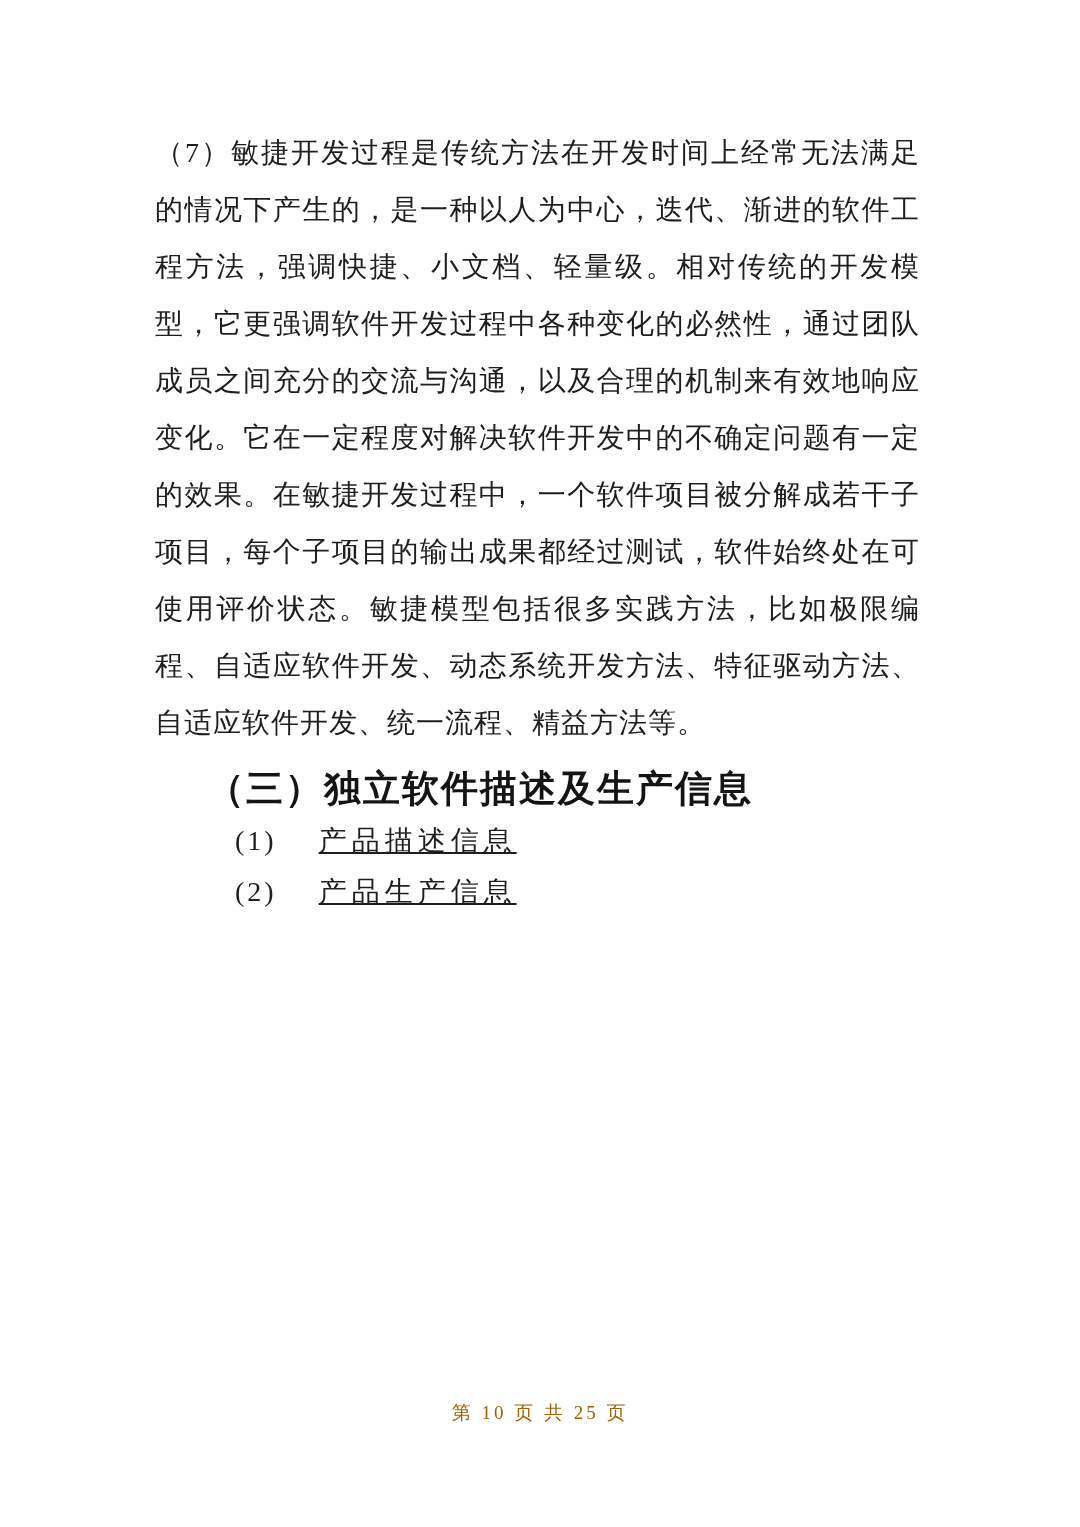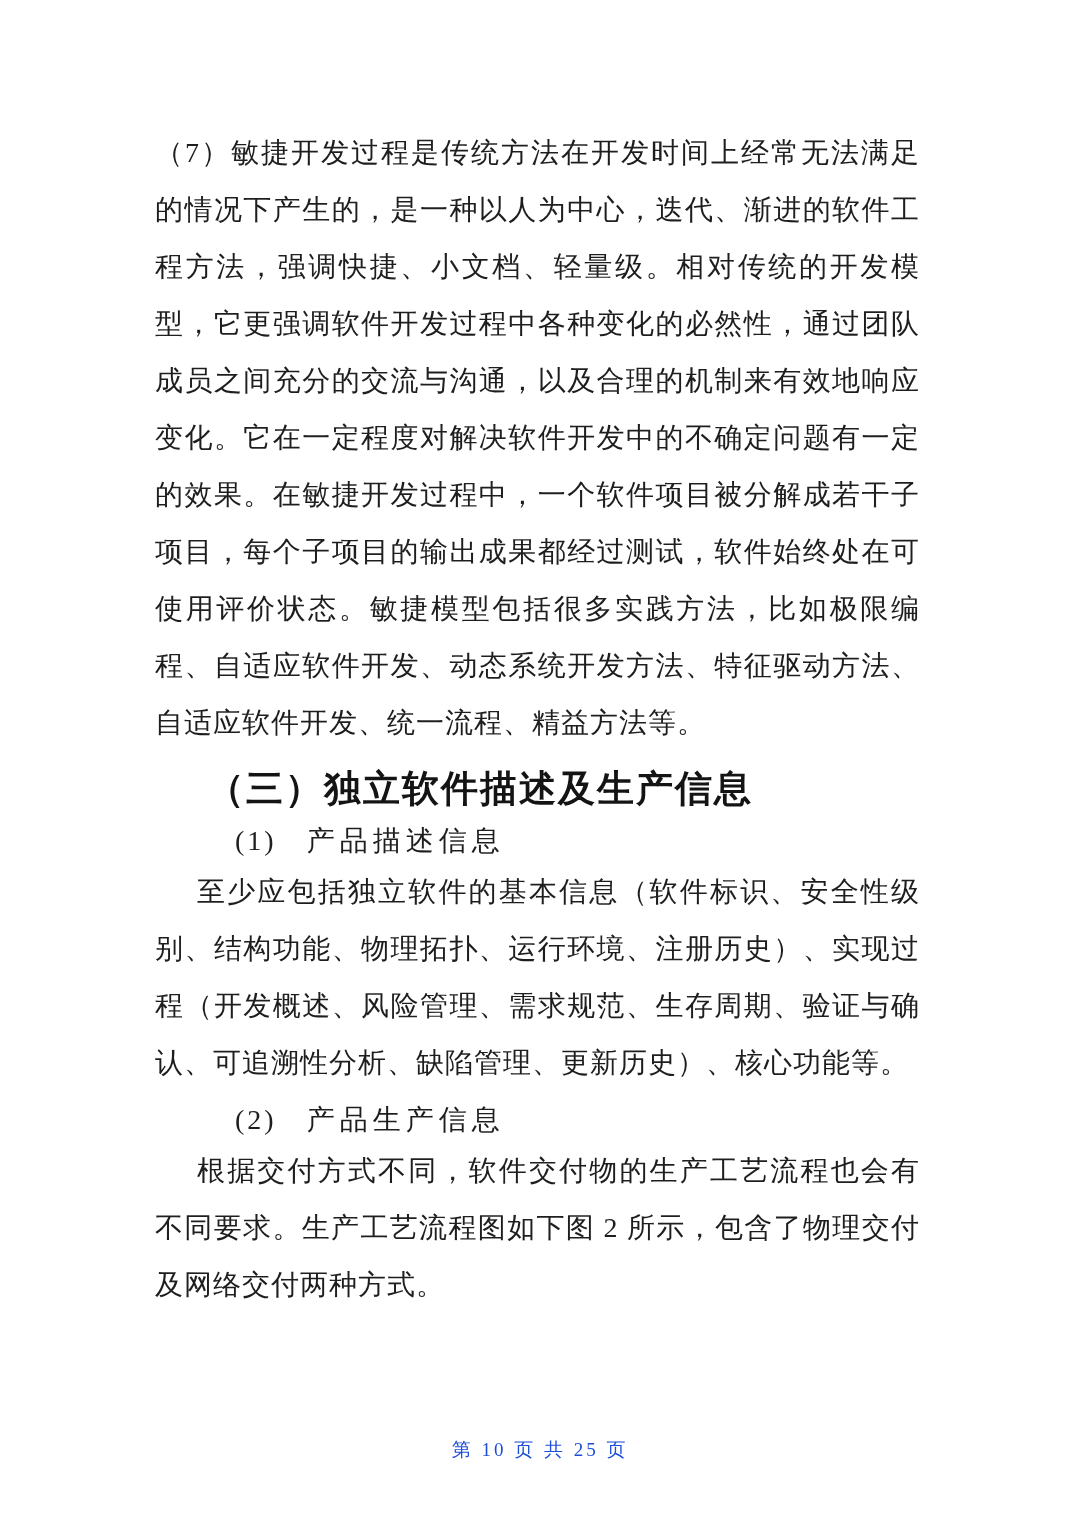--- a/index.html
+++ b/index.html
@@ -45,52 +45,51 @@
     color: #141414;
   }
   .list-item {
     margin: 6px 0 0 0;
     padding-left: 80px;
     font-size: 28px;
     line-height: 45px;
     letter-spacing: 3px;
   }
   .list-item .item-title {
-    margin-left: 30px;
+    margin-left: 42px;
     letter-spacing: 5px;
+    text-decoration: underline;
   }
   .footer {
     position: absolute;
-    top: 1437px;
+    top: 1400px;
     left: 0;
     width: 100%;
     text-align: center;
     font-size: 19px;
     letter-spacing: 3px;
-    color: #1d4ed8;
+    color: #a16207;
   }
 </style>
 </head>
 <body>
 
 <div class="page">
   <div class="content">
 
     <p class="body-text">（7）敏捷开发过程是传统方法在开发时间上经常无法满足的情况下产生的，是一种以人为中心，迭代、渐进的软件工程方法，强调快捷、小文档、轻量级。相对传统的开发模型，它更强调软件开发过程中各种变化的必然性，通过团队成员之间充分的交流与沟通，以及合理的机制来有效地响应变化。它在一定程度对解决软件开发中的不确定问题有一定的效果。在敏捷开发过程中，一个软件项目被分解成若干子项目，每个子项目的输出成果都经过测试，软件始终处在可使用评价状态。敏捷模型包括很多实践方法，比如极限编程、自适应软件开发、动态系统开发方法、特征驱动方法、自适应软件开发、统一流程、精益方法等。</p>
 
     <h2 class="section-heading">（三）独立软件描述及生产信息</h2>
 
     <div class="list-item">
       <span>(1)</span><span class="item-title">产品描述信息</span>
     </div>
 
-    <p class="body-text indent">至少应包括独立软件的基本信息（软件标识、安全性级别、结构功能、物理拓扑、运行环境、注册历史）、实现过程（开发概述、风险管理、需求规范、生存周期、验证与确认、可追溯性分析、缺陷管理、更新历史）、核心功能等。</p>
 
     <div class="list-item">
       <span>(2)</span><span class="item-title">产品生产信息</span>
     </div>
 
-    <p class="body-text indent">根据交付方式不同，软件交付物的生产工艺流程也会有不同要求。生产工艺流程图如下图 2 所示，包含了物理交付及网络交付两种方式。</p>
 
   </div>
 
   <div class="footer">第 10 页 共 25 页</div>
 </div>
 
 </body></html>

